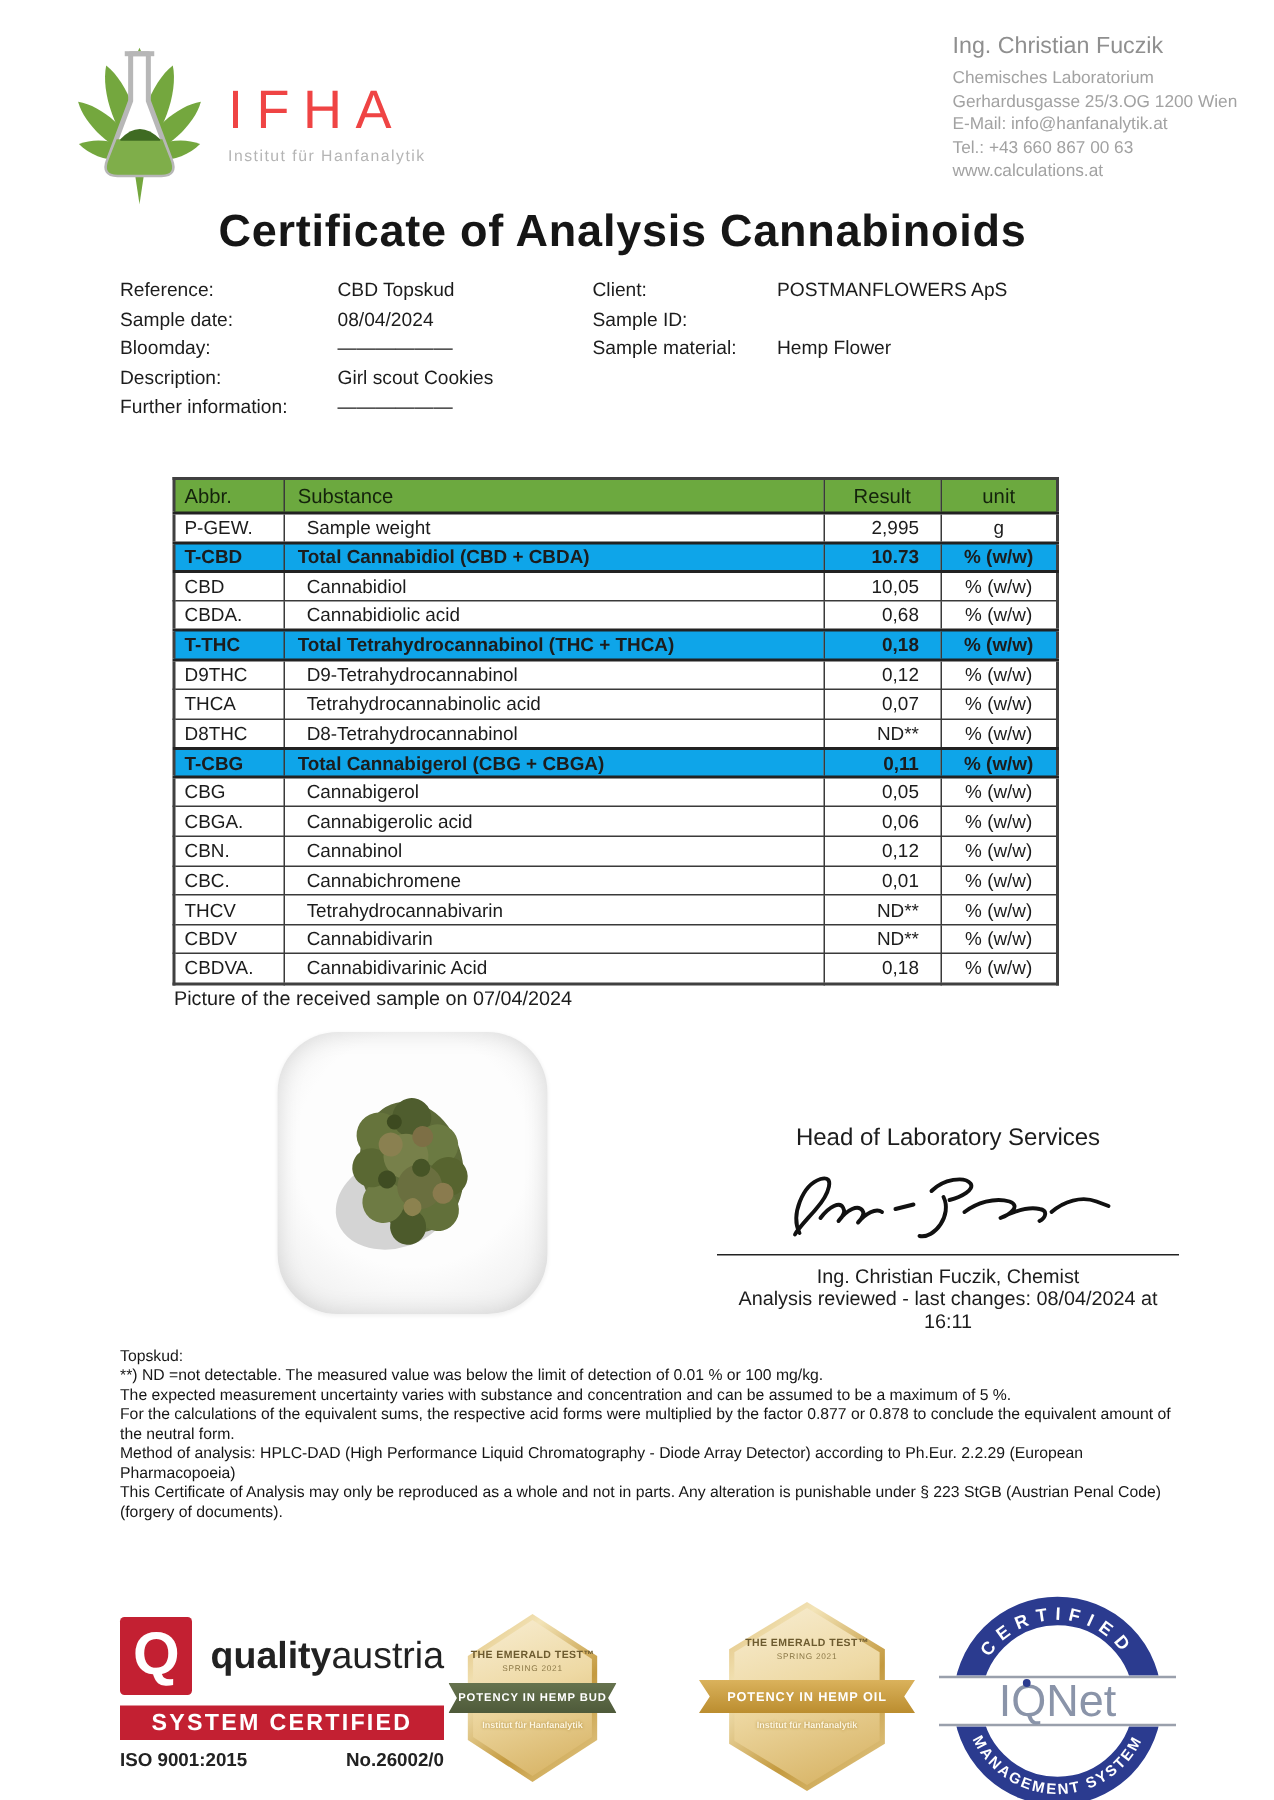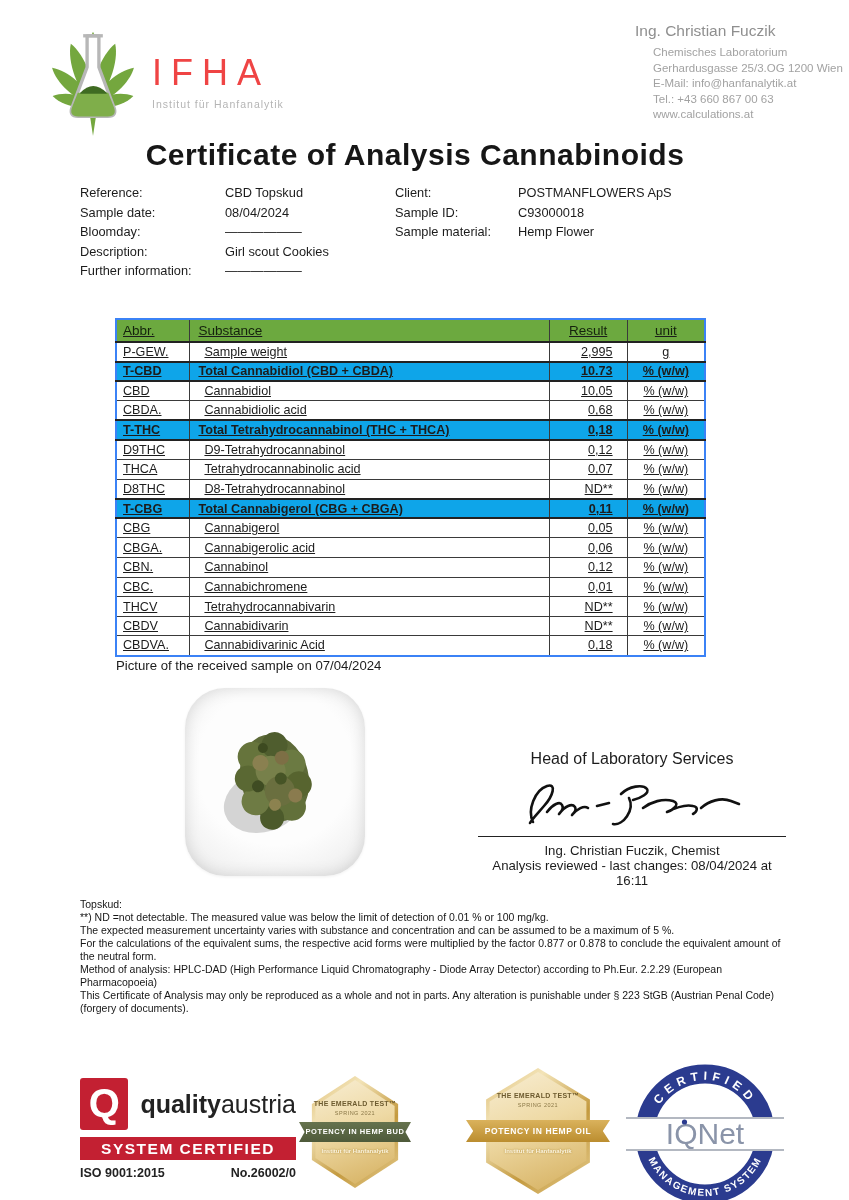--- a/index.html
+++ b/index.html
@@ -11,21 +11,21 @@
 
   
   .logo-wrap { position:absolute; left:34px; top:24px; width:250px; height:115px; }
   .logo-leaf { position:absolute; left:0; top:0; }
   .logo-text { position:absolute; left:118px; top:28px; }
   .logo-acronym { font-size:36px; letter-spacing:9px; color:#ef4444; font-weight:400; }
   .logo-sub { font-size:10.5px; color:#b5b5b5; letter-spacing:1px; margin-top:4px; }
 
   .contact { position:absolute; left:635px; top:22px; width:210px; color:#a2a2a2; }
   .contact .c-name { font-size:15.5px; color:#8f8f8f; margin-bottom:5px; }
-  .contact .c-line { font-size:11.5px; line-height:15.5px;margin-left:18px; }
+  .contact .c-line { font-size:11.5px; line-height:15.5px; }
 
   
   .doc-title {
     position:absolute; left:0; top:138px; width:830px; text-align:center;
     font-size:30px; font-weight:bold; color:#161616; letter-spacing:0.5px;
   }
 
   
   .info-left  { position:absolute; left:80px;  top:185px; }
   .info-right { position:absolute; left:395px; top:185px; }
@@ -34,21 +34,21 @@
   .info-left  .info-value { width:220px; }
   .info-right .info-label { width:123px; }
   .info-right .info-value { width:220px; }
 
   
   .results-table {
     position:absolute; left:115px; top:318px; width:591px;
     border-collapse:collapse; font-size:12.6px;
   }
   .results-table th, .results-table td { border:1px solid #3a3a3a; padding:1px 4px; height:19.6px; }
-  .results-table { border:2px solid #3b82f6;text-decoration:underline; }
+  .results-table { border:2px solid #404040; }
   .results-table thead th {
     background:#6ca93f; border-bottom:2px solid #222;
     font-weight:400; font-size:13.5px; color:#14230c; text-align:left; height:23px;
   }
   th.col-abbr, td.col-abbr { width:74px; padding-left:6px; }
   th.col-substance, td.col-substance { width:360px; padding-left:8px; }
   th.col-result, td.col-result { width:78px; }
   th.col-unit, td.col-unit { width:78px; }
   thead th.col-result, thead th.col-unit { text-align:center; }
   td.col-substance { padding-left:14px; }
@@ -187,21 +187,20 @@
       <span class="info-value">——————</span>
     </div>
   </div>
 <div class="info-right">
     <div class="info-row">
       <span class="info-label">Client:</span>
       <span class="info-value">POSTMANFLOWERS ApS</span>
     </div>
     <div class="info-row">
       <span class="info-label">Sample ID:</span>
-      <span class="info-value">C93000018</span>
     </div>
     <div class="info-row">
       <span class="info-label">Sample material:</span>
       <span class="info-value">Hemp Flower</span>
     </div>
   </div>
 
 <table class="results-table">
   <thead>
     <tr>

